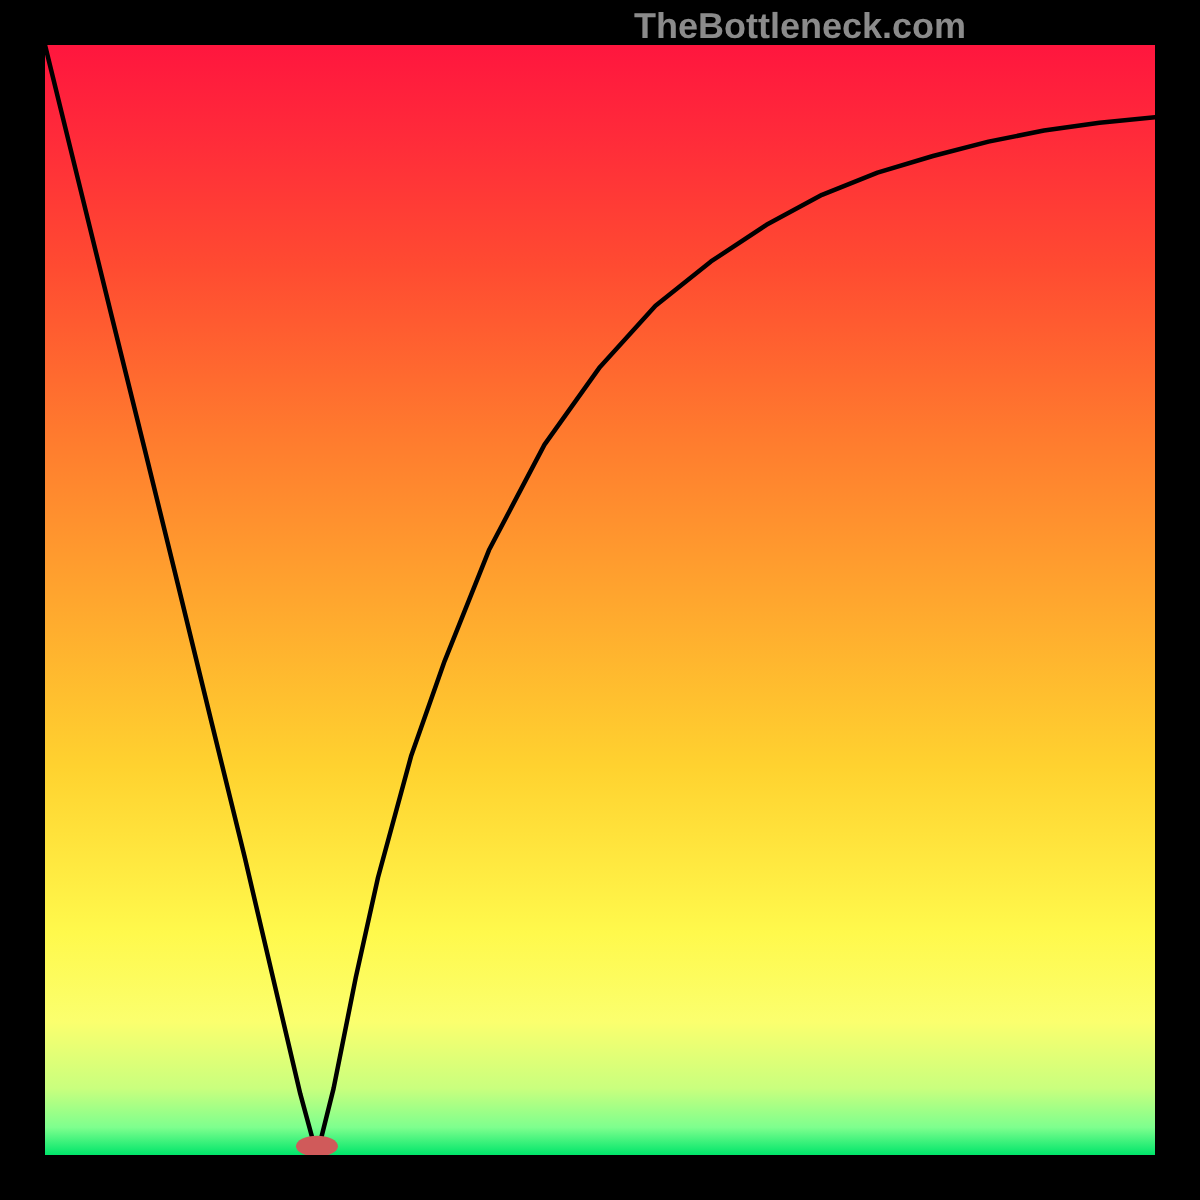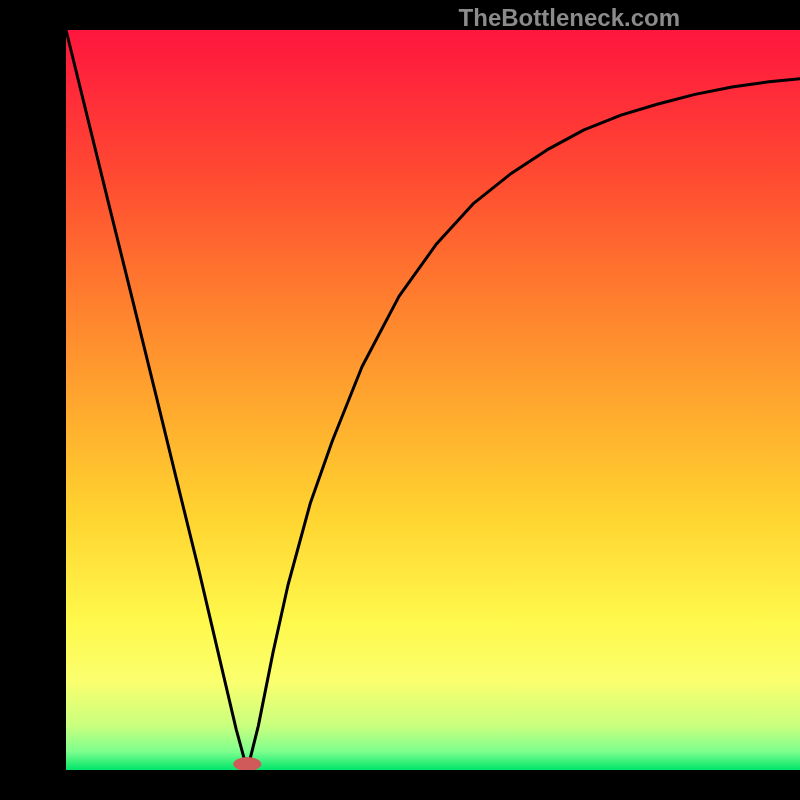--- a/index.html
+++ b/index.html
@@ -8,21 +8,20 @@
     width: 800px;
     height: 800px;
     background: #000000;
     overflow: hidden;
   }
   .outer {
     position: relative;
     width: 656px;
     height: 800px;
     background: #000000;
-    margin-left: 36px;
   }
   .plot {
     position: absolute;
     left: 30px;
     top: 30px;
     width: 740px;
     height: 740px;
   }
   .watermark {
     position: absolute;

